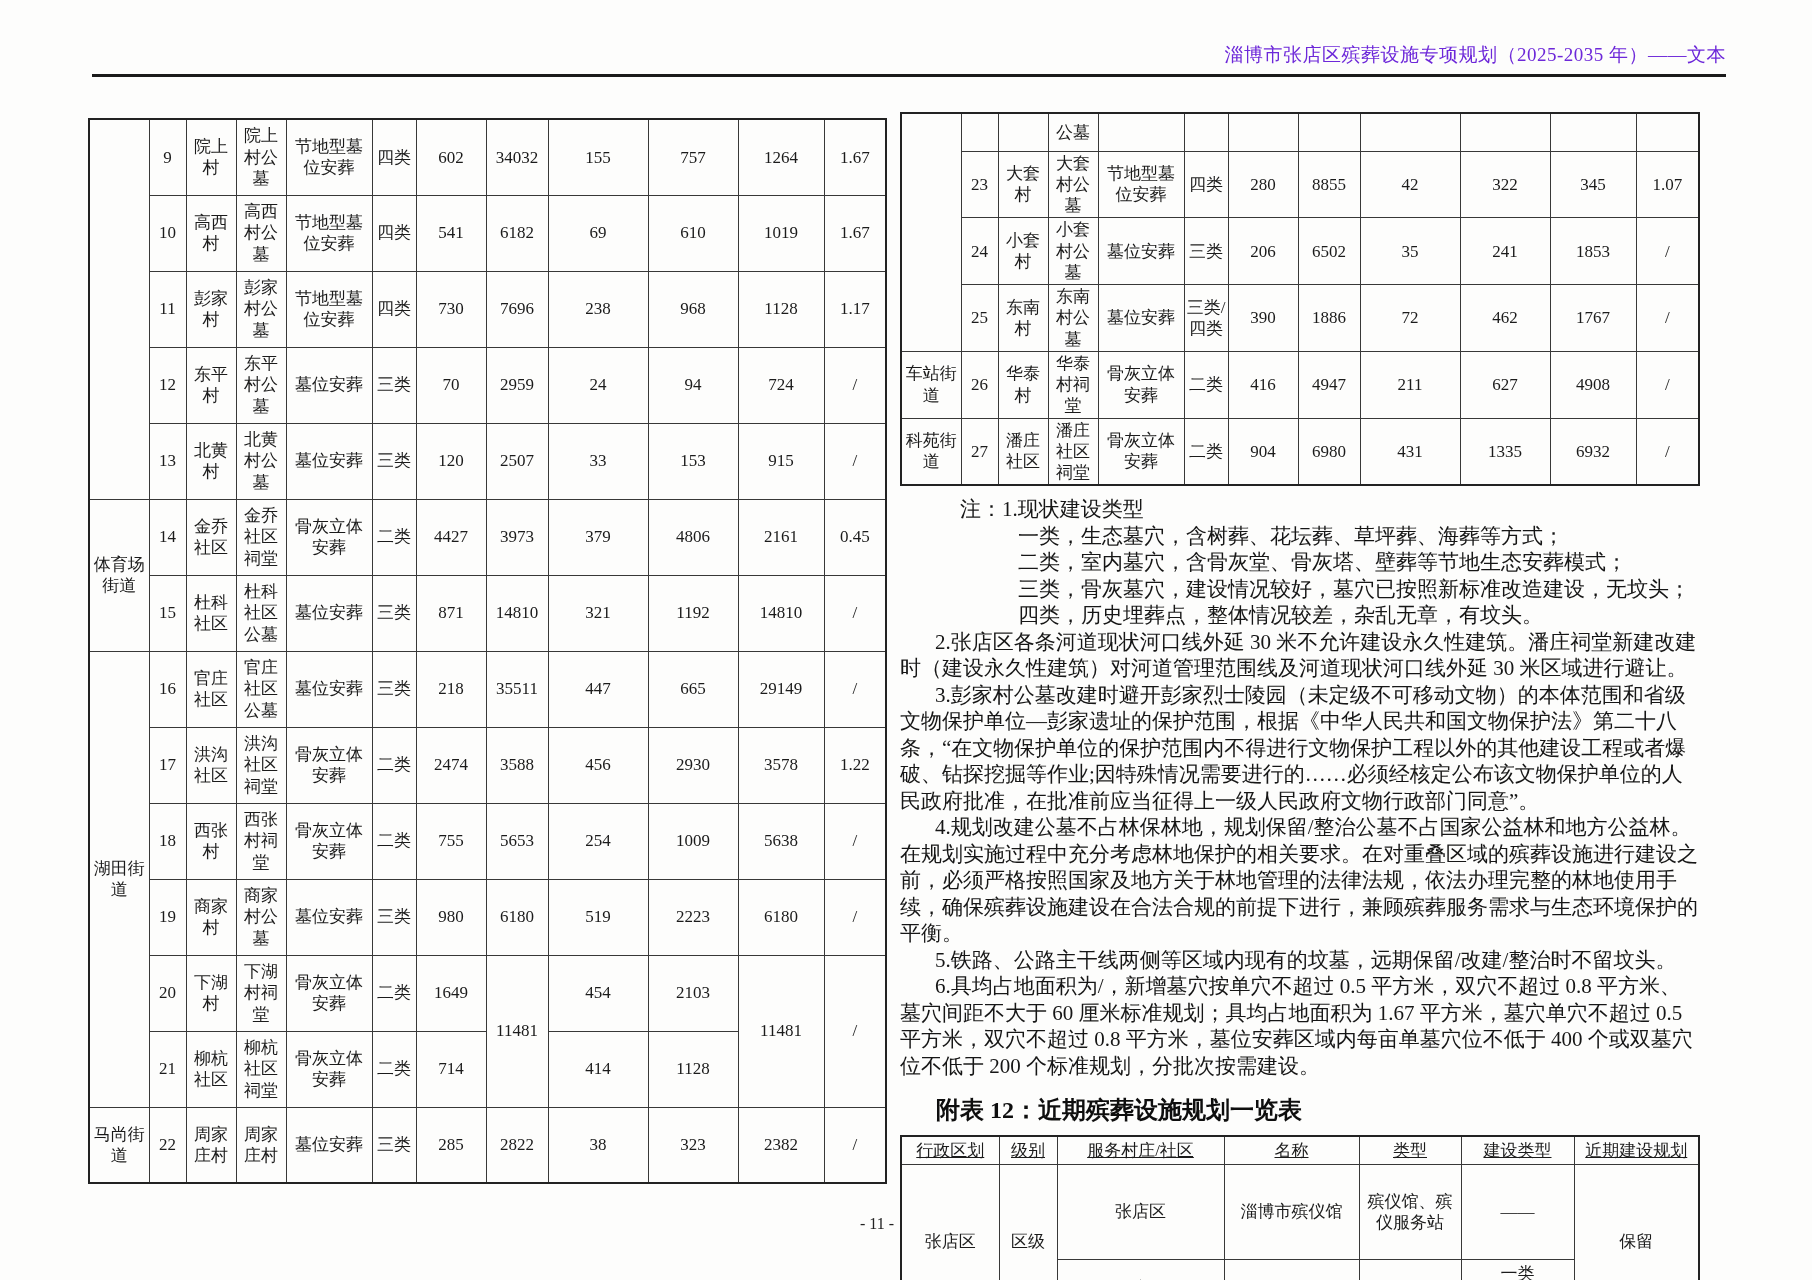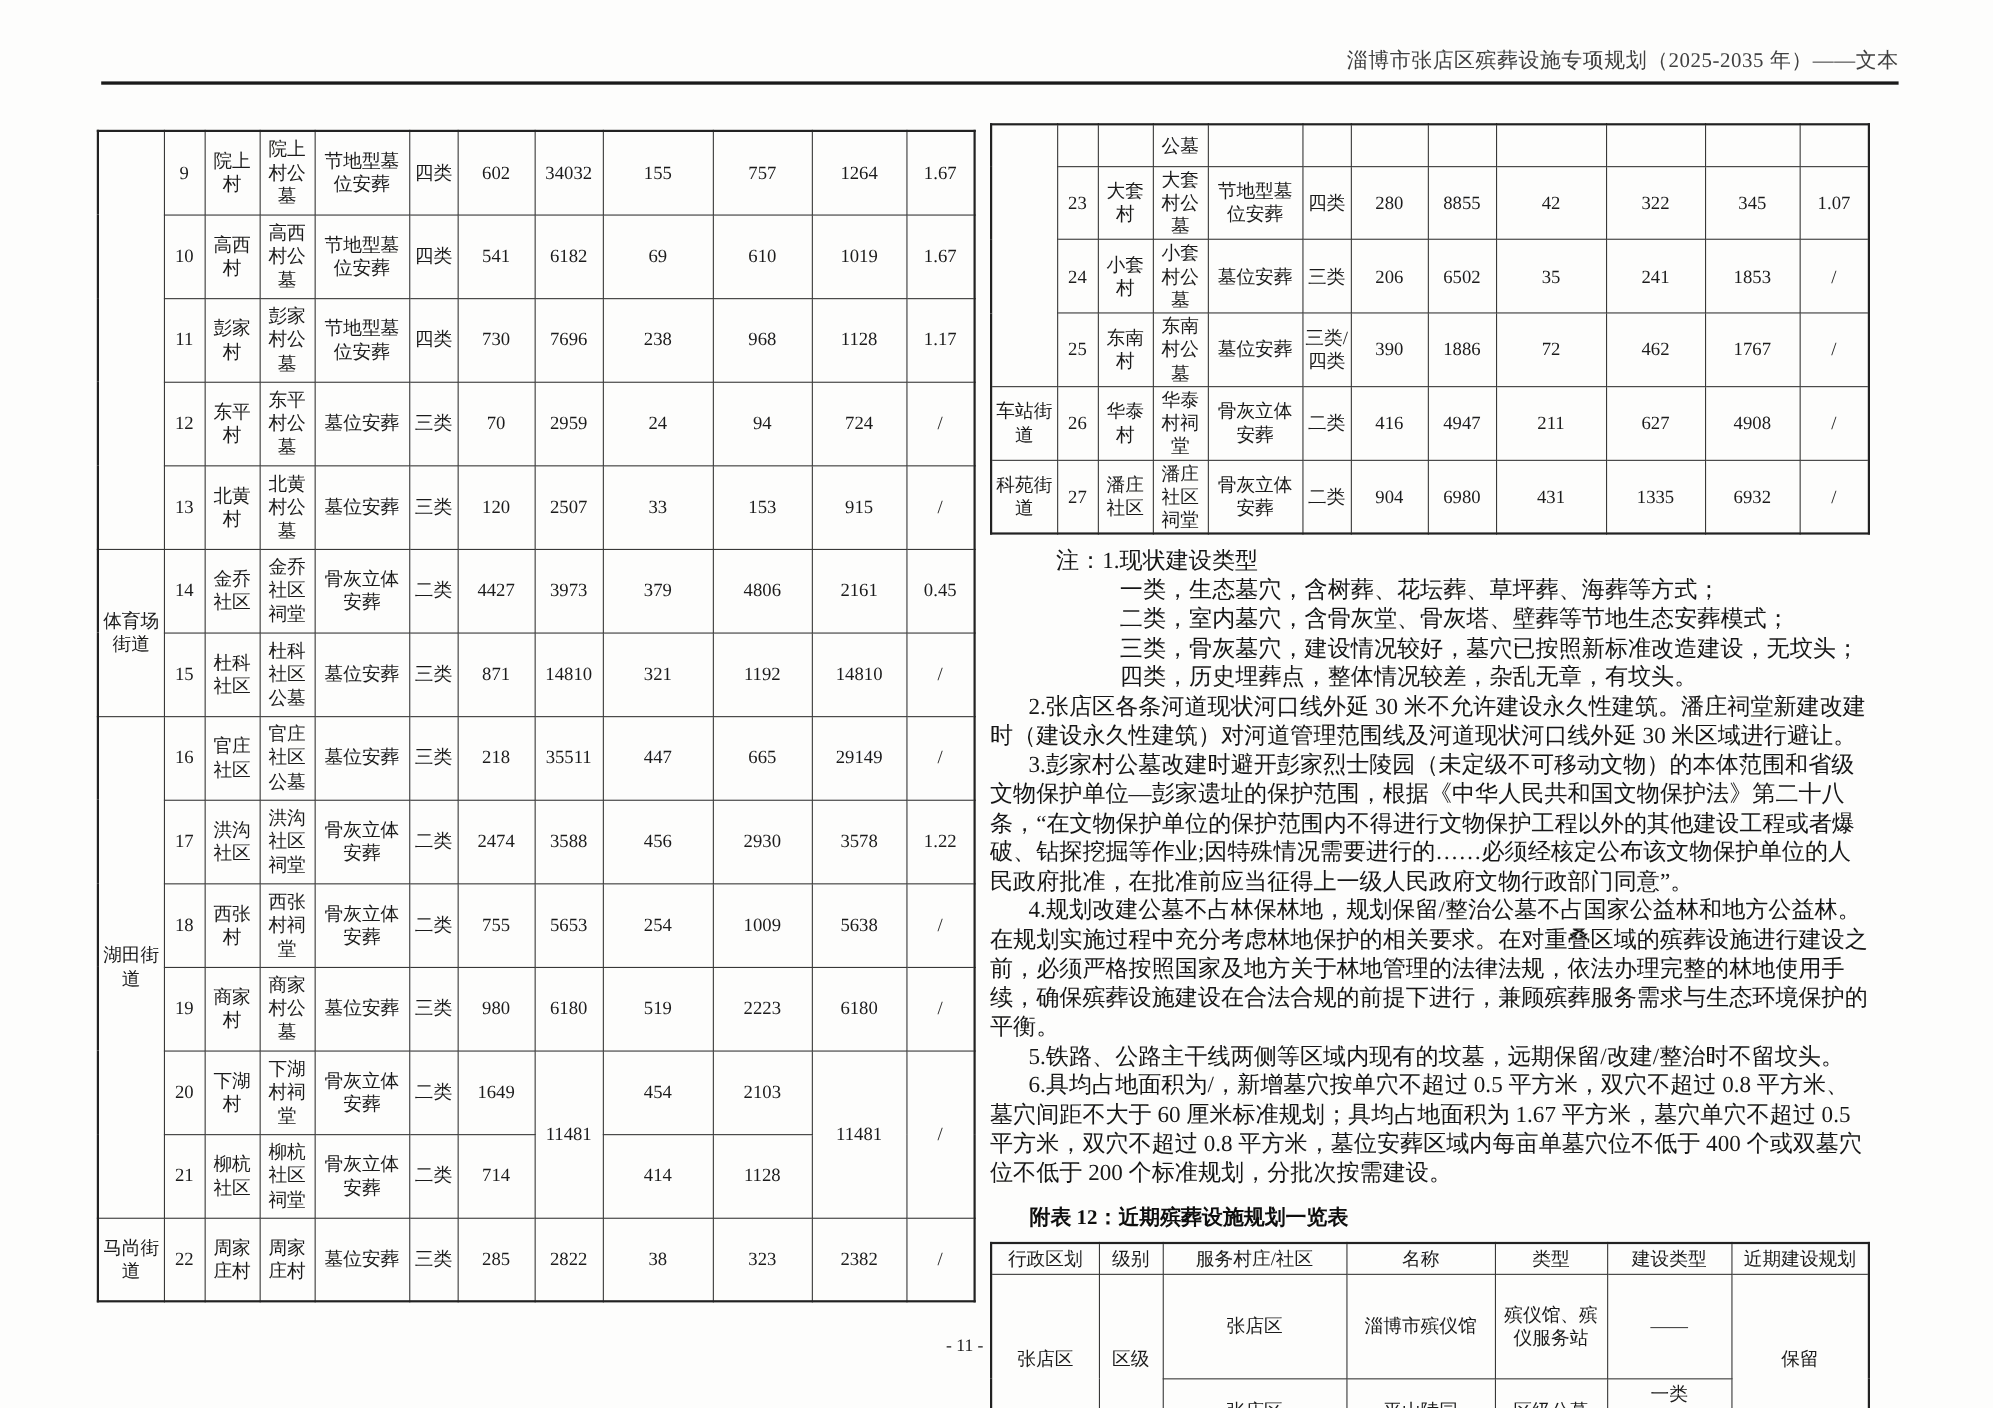--- a/index.html
+++ b/index.html
@@ -1,43 +1,43 @@
 <!DOCTYPE html>
 <html><head>
 <meta charset="utf-8">
 <style>
   * { box-sizing: border-box; margin: 0; padding: 0; }
   html,body { background:#ffffff; }
   body { font-family:"Liberation Serif","DejaVu Serif",serif; color:#1b1b1b; }
   .page { position:relative; width:1812px; height:1280px; background:#fdfdfc; overflow:hidden; }
 
-  .doc-header { position:absolute; top:42px; right:86px; font-size:19px; letter-spacing:0.5px; color:#404040; }
+  .doc-header { position:absolute; top:42px; right:86px; font-size:19px; letter-spacing:0.5px; color:#6d28d9; }
   .header-rule { position:absolute; top:74px; left:92px; width:1634px; height:3px; background:#1a1a1a; }
 
   table { border-collapse:collapse; table-layout:fixed; }
   td, th { border:1px solid #383838; text-align:center; vertical-align:middle;
            font-size:17px; line-height:1.25; padding:1px 2px; font-weight:normal;
            overflow:hidden; word-break:break-all; }
   .facility-table { position:absolute; width:797px; border:2px solid #222; }
   #left-table  { left:88px;  top:118px; }
   #right-col   { position:absolute; left:900px; top:112px; width:798px; }
   #right-table { position:relative; width:798px; border:2px solid #222; }
   .facility-table tr { height:76px; }
   #right-table tr { height:62px; }
   #right-table tr.partial-row { height:38px; }
 
   .notes { margin-top:10px; font-size:21px; line-height:26.5px; color:#161616; }
   .notes p { margin:0; }
   .n-head { text-indent:60px; }
   .n-sub  { text-indent:118px; }
   .n-para { text-indent:35px; }
 
-  .appendix-title { margin-top:15px; font-size:19px; font-weight:bold; text-indent:36px; color:#0e0e0e; }
+  .appendix-title { margin-top:15px; font-size:24px; font-weight:bold; text-indent:36px; color:#0e0e0e; }
   #appendix-table { margin-top:9px; width:798px; border:2px solid #222; }
-  #appendix-table tr.hd { height:28px; }
+  #appendix-table tr.hd { height:28px;text-decoration:underline; }
   #appendix-table tr.r1 { height:95px; }
   #appendix-table tr.r2 { height:58px; }
   .split-cell { padding:0; }
   .split-cell .half { height:29px; display:flex; align-items:center; justify-content:center; }
   .split-cell .half.top { border-bottom:1px solid #383838; }
 
   .page-number { position:absolute; left:0; top:1215px; width:1812px; text-align:left; }
   .page-number span { position:absolute; left:860px; font-size:16px; color:#222; }
 </style>
 </head>

